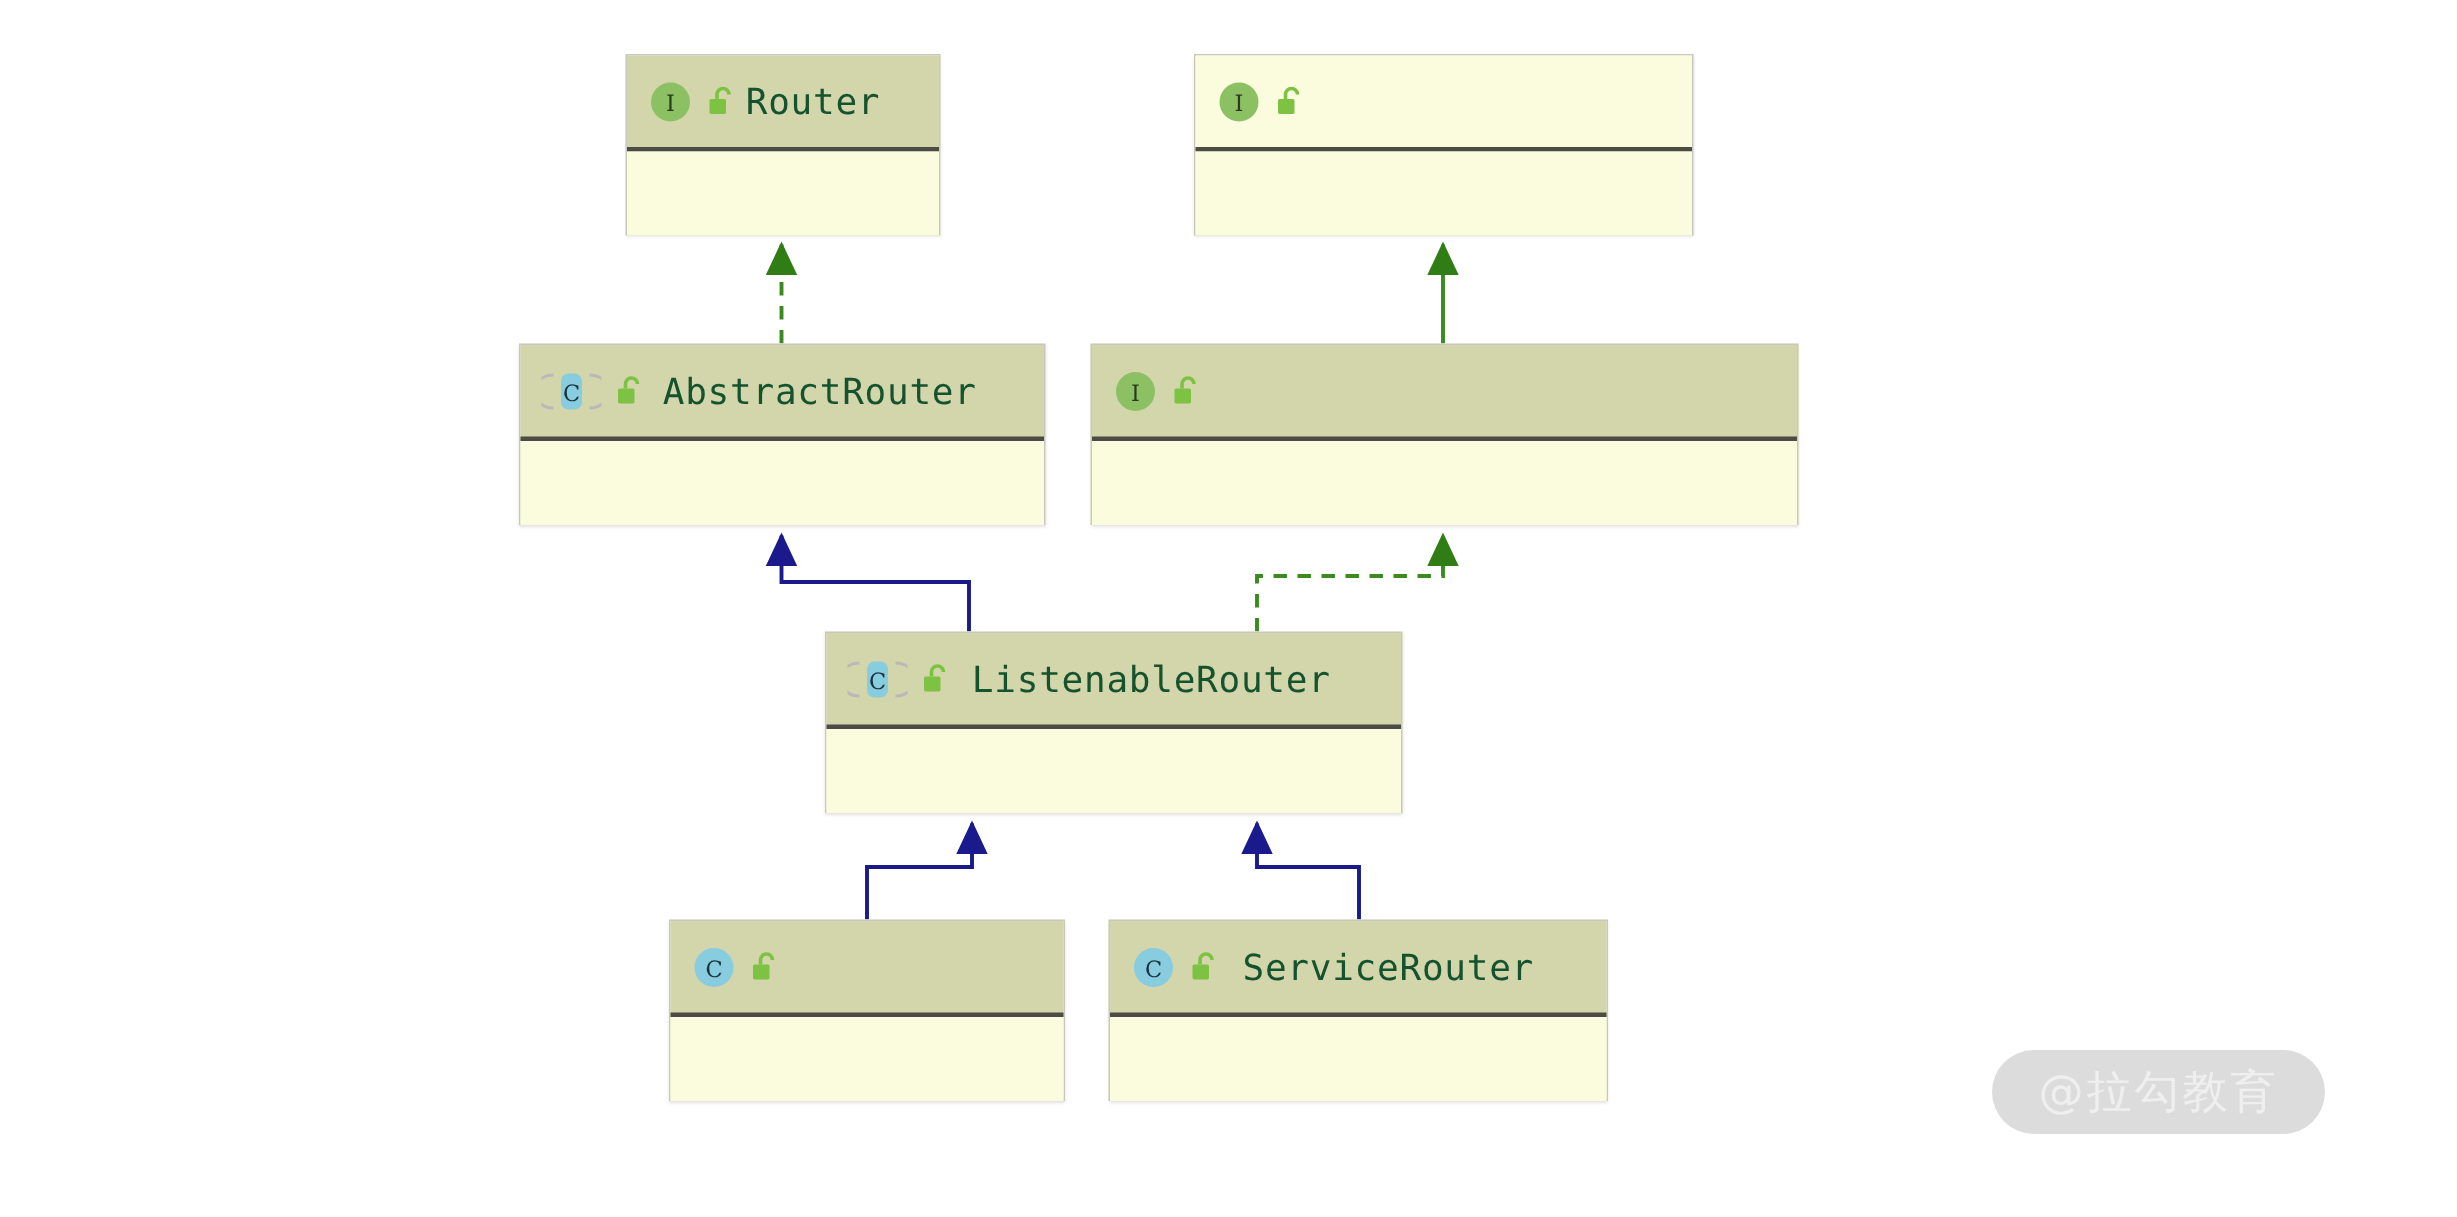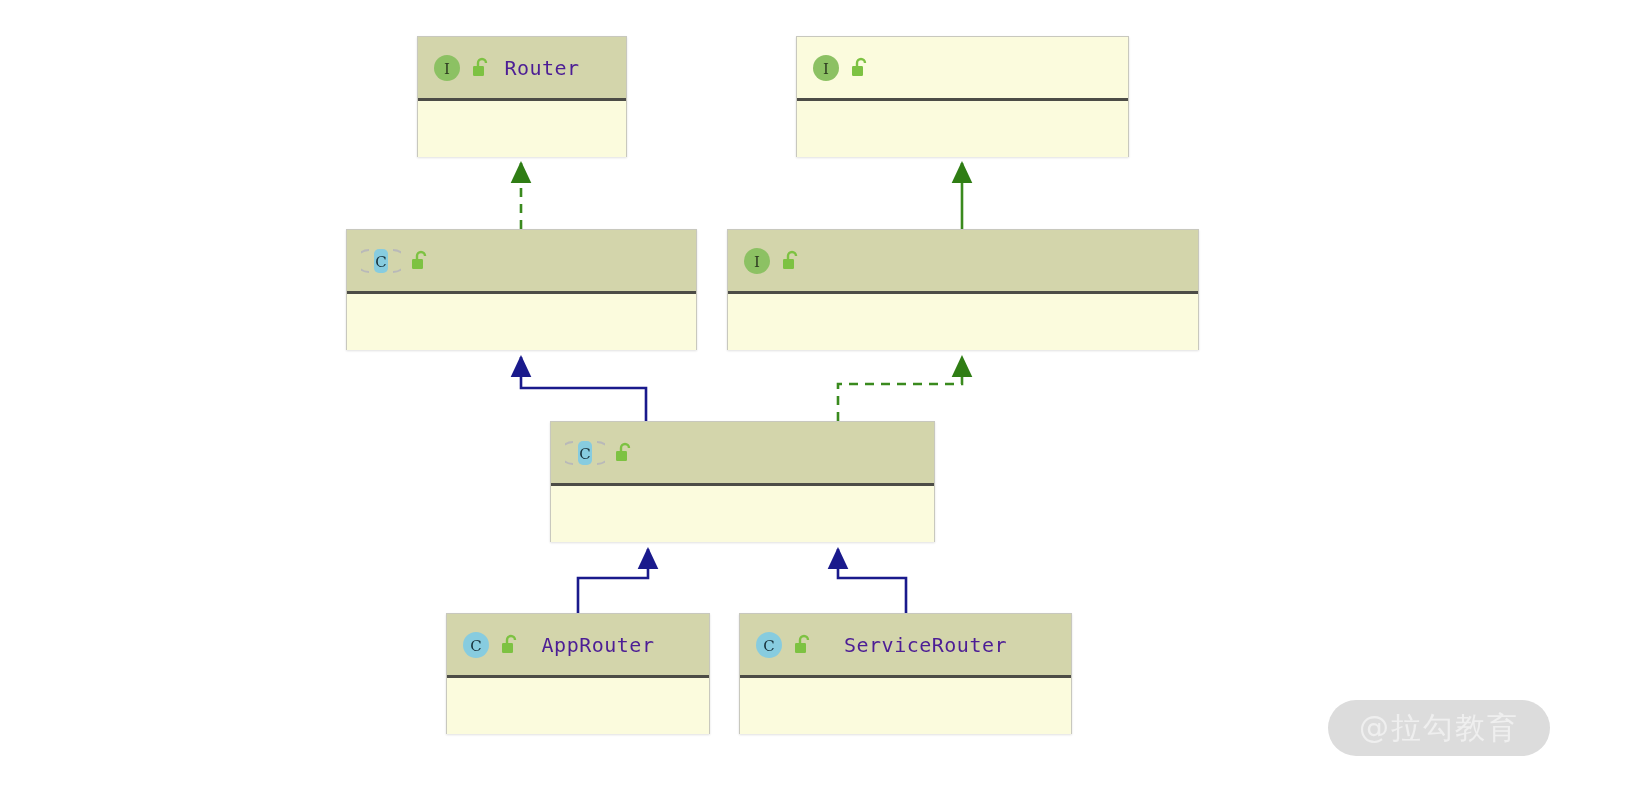--- a/index.html
+++ b/index.html
@@ -29,22 +29,22 @@
   }
   .uml-node.plain .uml-header{background:#fbfbdd;}
   .uml-body{
     height:56px;
     background:#fbfbdd;
     box-sizing:border-box;
   }
   .uml-title{
     flex:1;
     text-align:center;
-    font-size:20px;
-    color:#4c1d95;
+    font-size:24px;
+    color:#14532d;
     letter-spacing:.5px;
     white-space:nowrap;
     padding-right:18px;
   }
   .badge{flex:0 0 auto;display:flex;align-items:center;}
   .lock{flex:0 0 auto;margin-left:8px;display:flex;align-items:center;}
 
   .watermark{
     position:absolute;
     left:1328px;top:700px;
@@ -144,20 +144,21 @@
           <rect x="13" y="3" width="14" height="24" rx="5" fill="#87ccdf"></rect>
           <text x="20" y="21" text-anchor="middle" font-size="15" font-family="DejaVu Serif, serif" fill="#18323c">C</text>
         </svg>
       </span>
       <span class="lock">
         <svg width="20" height="22" viewBox="0 0 20 22">
           <path d="M8 9 V6 a4 4 0 0 1 8 0" fill="none" stroke="#7dc242" stroke-width="2.4"></path>
           <rect x="3" y="9" width="11" height="10" rx="1.2" fill="#7dc242"></rect>
         </svg>
       </span>
+      <span class="uml-title">AbstractRouter</span>
     </div>
     <div class="uml-body"></div>
   </div>
 
   <div class="uml-node" id="node-configurationlistener" style="left: 727px; top: 229px; width: 472px; height: 121px;">
     <div class="uml-header">
       <span class="badge">
         <svg width="30" height="30" viewBox="0 0 30 30">
           <circle cx="15" cy="15" r="13" fill="#8cc163"></circle>
           <text x="15" y="21" text-anchor="middle" font-size="15" font-family="DejaVu Serif, serif" fill="#2d3a20">I</text>
@@ -182,39 +183,39 @@
           <rect x="13" y="3" width="14" height="24" rx="5" fill="#87ccdf"></rect>
           <text x="20" y="21" text-anchor="middle" font-size="15" font-family="DejaVu Serif, serif" fill="#18323c">C</text>
         </svg>
       </span>
       <span class="lock">
         <svg width="20" height="22" viewBox="0 0 20 22">
           <path d="M8 9 V6 a4 4 0 0 1 8 0" fill="none" stroke="#7dc242" stroke-width="2.4"></path>
           <rect x="3" y="9" width="11" height="10" rx="1.2" fill="#7dc242"></rect>
         </svg>
       </span>
+      <span class="uml-title">ListenableRouter</span>
     </div>
     <div class="uml-body"></div>
   </div>
 
   <div class="uml-node" id="node-approuter" style="left: 446px; top: 613px; width: 264px; height: 121px;">
     <div class="uml-header">
       <span class="badge">
         <svg width="30" height="30" viewBox="0 0 30 30">
           <circle cx="15" cy="15" r="13" fill="#87ccdf"></circle>
           <text x="15" y="21" text-anchor="middle" font-size="15" font-family="DejaVu Serif, serif" fill="#18323c">C</text>
         </svg>
       </span>
       <span class="lock">
         <svg width="20" height="22" viewBox="0 0 20 22">
           <path d="M8 9 V6 a4 4 0 0 1 8 0" fill="none" stroke="#7dc242" stroke-width="2.4"></path>
           <rect x="3" y="9" width="11" height="10" rx="1.2" fill="#7dc242"></rect>
         </svg>
       </span>
-      <span class="uml-title">AppRouter</span>
     </div>
     <div class="uml-body"></div>
   </div>
 
   <div class="uml-node" id="node-servicerouter" style="left: 739px; top: 613px; width: 333px; height: 121px;">
     <div class="uml-header">
       <span class="badge">
         <svg width="30" height="30" viewBox="0 0 30 30">
           <circle cx="15" cy="15" r="13" fill="#87ccdf"></circle>
           <text x="15" y="21" text-anchor="middle" font-size="15" font-family="DejaVu Serif, serif" fill="#18323c">C</text>

